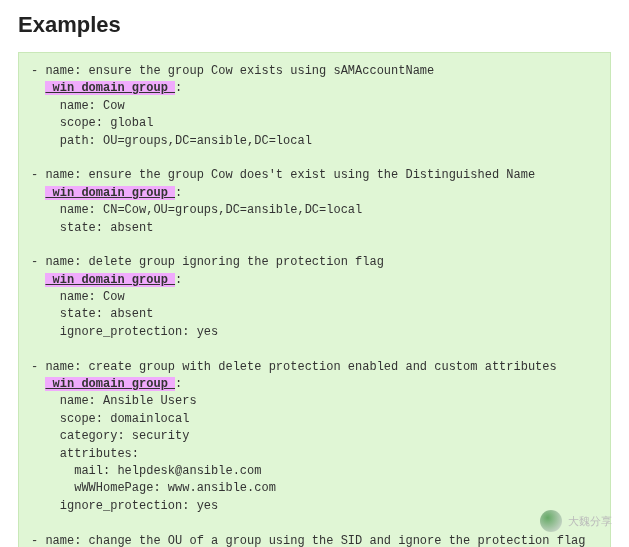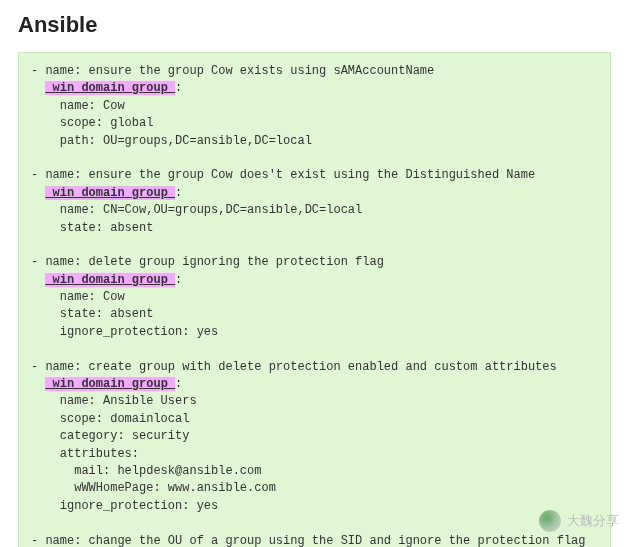--- a/index.html
+++ b/index.html
@@ -30,41 +30,41 @@
       min-height: 480px;
     }
     .hl {
       background: #f0abfc;
       color: #333;
       text-decoration: underline;
       font-weight: 700;
     }
     .watermark {
       position: fixed;
-      right: 10px;
+      right: 17px;
       bottom: 15px;
       font-family: sans-serif;
-      font-size: 13px;
+      font-size: 11px;
       color: #bbb;
       display: flex;
       align-items: center;
       gap: 6px;
     }
     .watermark-icon {
       width: 22px;
       height: 22px;
       border-radius: 50%;
       background: radial-gradient(circle at 35% 35%, #6a6, #e0e0e0);
       display: inline-block;
     }
   </style>
 </head>
 <body>
 
-<h2>Ansible</h2>
+<h2>Examples</h2>
 
 <div class="code-block" id="codeblock">- name: ensure the group Cow exists using sAMAccountName
   <span class="hl"> win_domain_group </span>:
     name: Cow
     scope: global
     path: OU=groups,DC=ansible,DC=local
 
 - name: ensure the group Cow does't exist using the Distinguished Name
   <span class="hl"> win_domain_group </span>:
     name: CN=Cow,OU=groups,DC=ansible,DC=local

